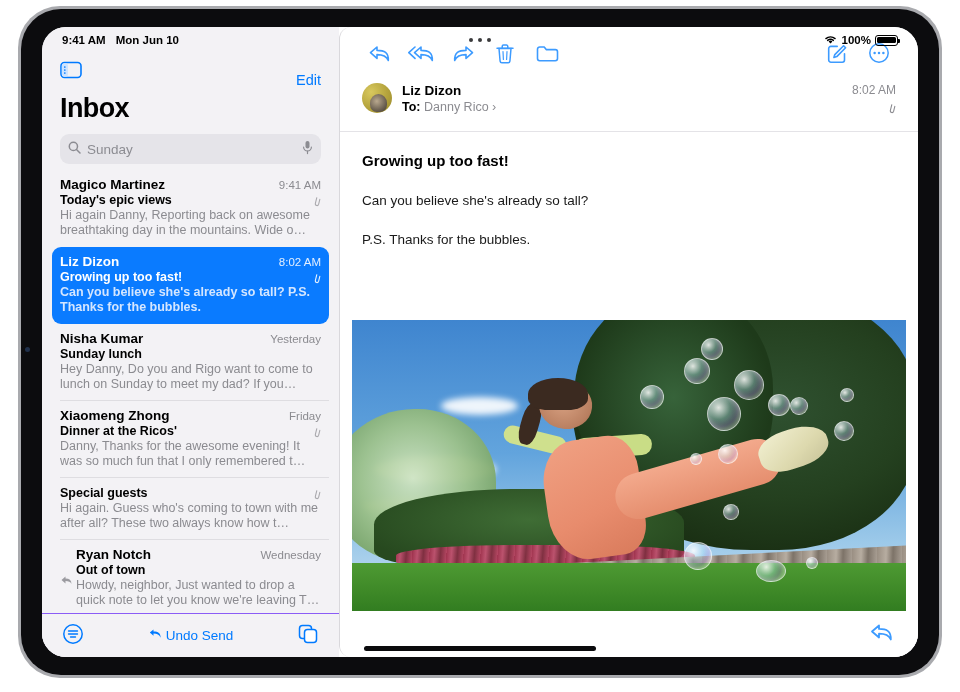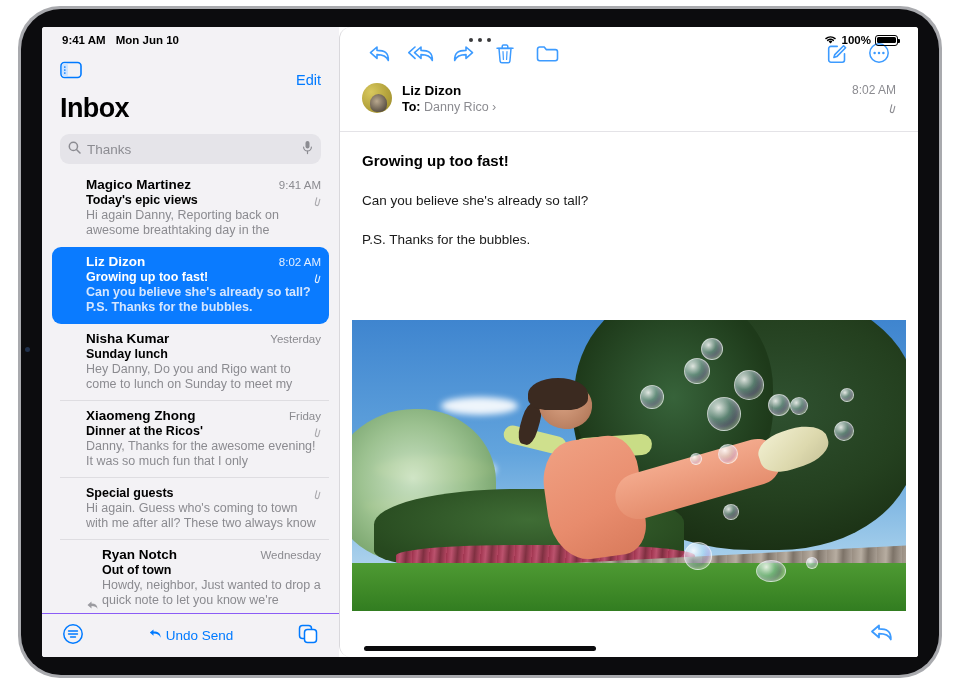--- a/index.html
+++ b/index.html
@@ -27,21 +27,21 @@
     position: relative;
   }
   #camera-dot {
     position: absolute; left: 4px; top: 338px;
     width: 5px; height: 5px; border-radius: 50%;
     background: #20304a;
   }
   #screen {
     width: 100%; height: 100%;
     background: #ffffff;
-    border-radius: 3px;
+    border-radius: 24px;
     overflow: hidden;
     position: relative;
   }
 
   
   #status-bar {
     position: absolute; left: 0; top: 0;
     width: 100%; height: 26px;
     display: flex; align-items: center;
     padding: 0 20px;
@@ -123,21 +123,21 @@
   .msg-preview {
     font-size: 12.5px; color: #8b8b90; line-height: 15px;
     margin-top: 1px; max-height: 30px; overflow: hidden;
   }
   .selected .msg-sender, .selected .msg-subject { color: #fff; }
   .selected .msg-date { color: #e2eeff; }
   .selected .msg-preview { color: #d4e6ff; font-weight: bold; }
   .replied-icon { width: 13px; height: 11px; margin-right: 3px; flex: none; }
   .clip-icon { width: 10px; height: 13px; flex: none; opacity: .55; }
   .selected .clip-icon { opacity: .9; }
-  .row-inner { display: flex; align-items: flex-end; margin-left: 26px; }
+  .row-inner { display: flex; align-items: center; }
   .row-body { flex: 1; min-width: 0; }
 
   
   #sidebar-bottom {
     height: 44px; border-top: 1px solid #8b5cf6;
     display: flex; align-items: center; justify-content: space-between;
     padding: 0 20px;
     background: #f3f2f5;
   }
   #undo-send { color: #007aff; font-size: 13.5px; display: flex; align-items: center; gap: 4px; }
@@ -324,21 +324,21 @@
               <span id="edit-button">Edit</span>
             </div>
             <div id="inbox-title">Inbox</div>
             <div id="search-field">
               <span>
                 <svg width="13" height="13" viewBox="0 0 13 13">
                   <circle cx="5.4" cy="5.4" r="4.1" stroke="#8c8c92" stroke-width="1.5" fill="none"></circle>
                   <line x1="8.5" y1="8.5" x2="12" y2="12" stroke="#8c8c92" stroke-width="1.5" stroke-linecap="round"></line>
                 </svg>
               </span>
-              <span id="search-placeholder">Thanks</span>
+              <span id="search-placeholder">Sunday</span>
               <span>
                 <svg width="11" height="15" viewBox="0 0 11 15">
                   <rect x="3.5" y="1" width="4" height="7.5" rx="2" fill="#8c8c92"></rect>
                   <path d="M1.6 7 a3.9 4 0 0 0 7.8 0" stroke="#8c8c92" stroke-width="1.2" fill="none" stroke-linecap="round"></path>
                   <line x1="5.5" y1="11" x2="5.5" y2="13.6" stroke="#8c8c92" stroke-width="1.2" stroke-linecap="round"></line>
                 </svg>
               </span>
             </div>
           </div>
 

